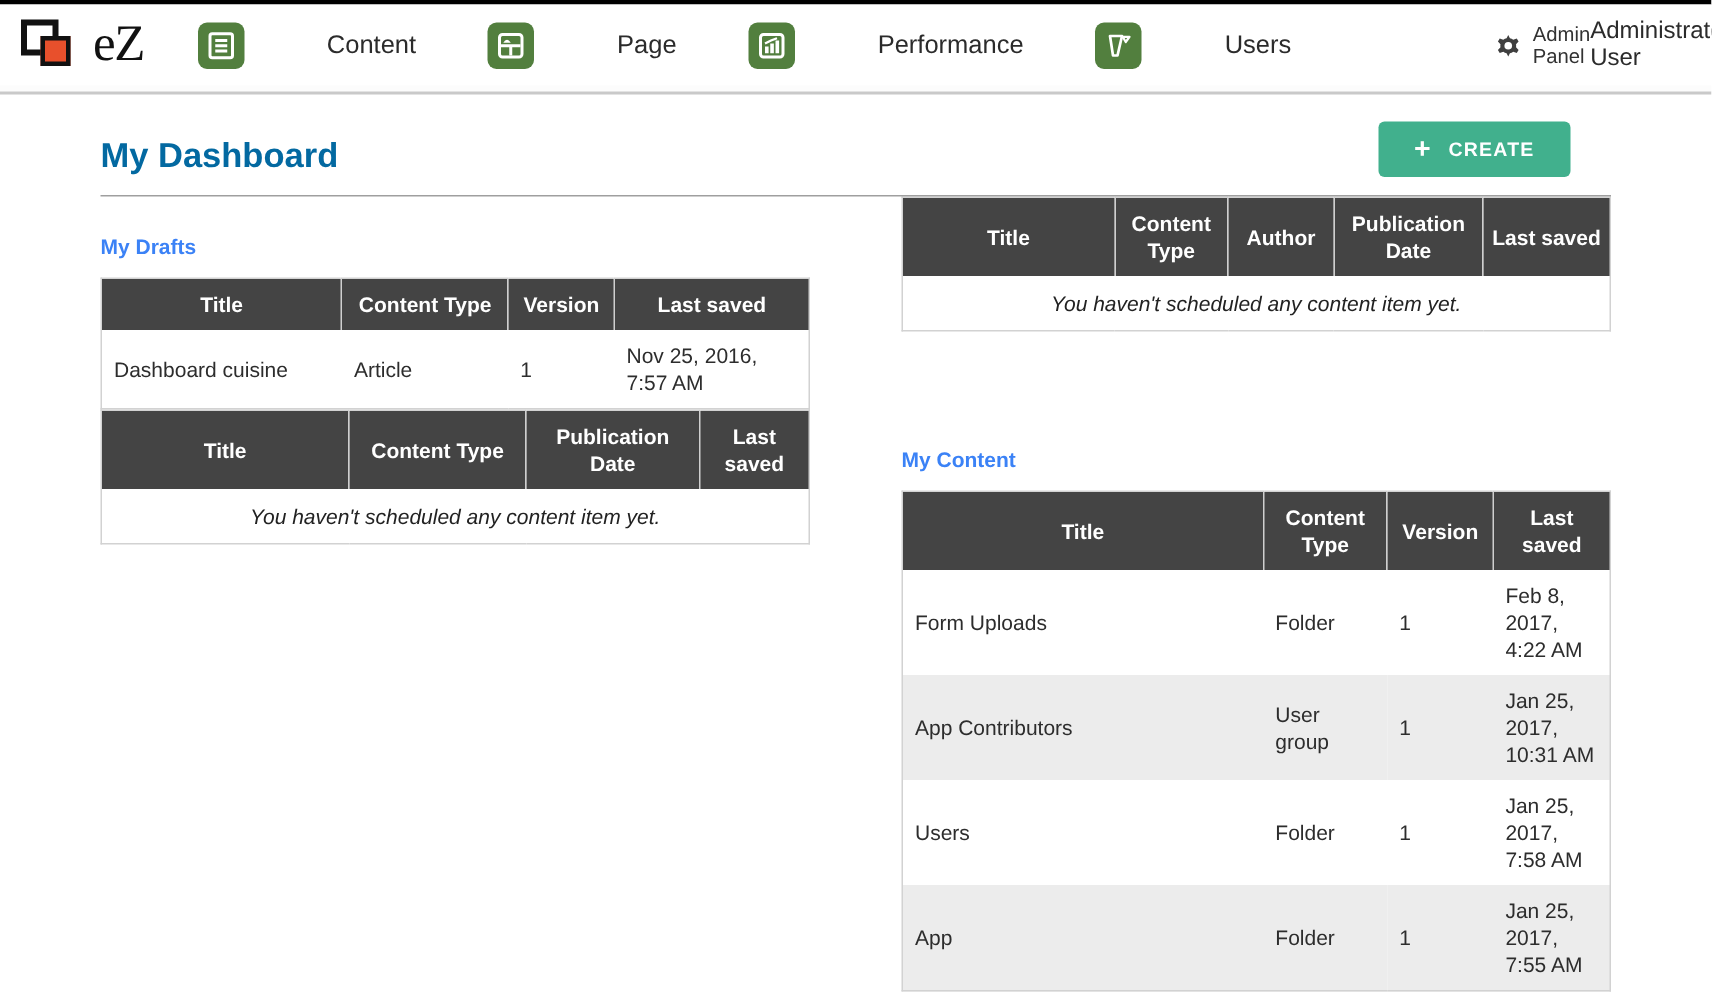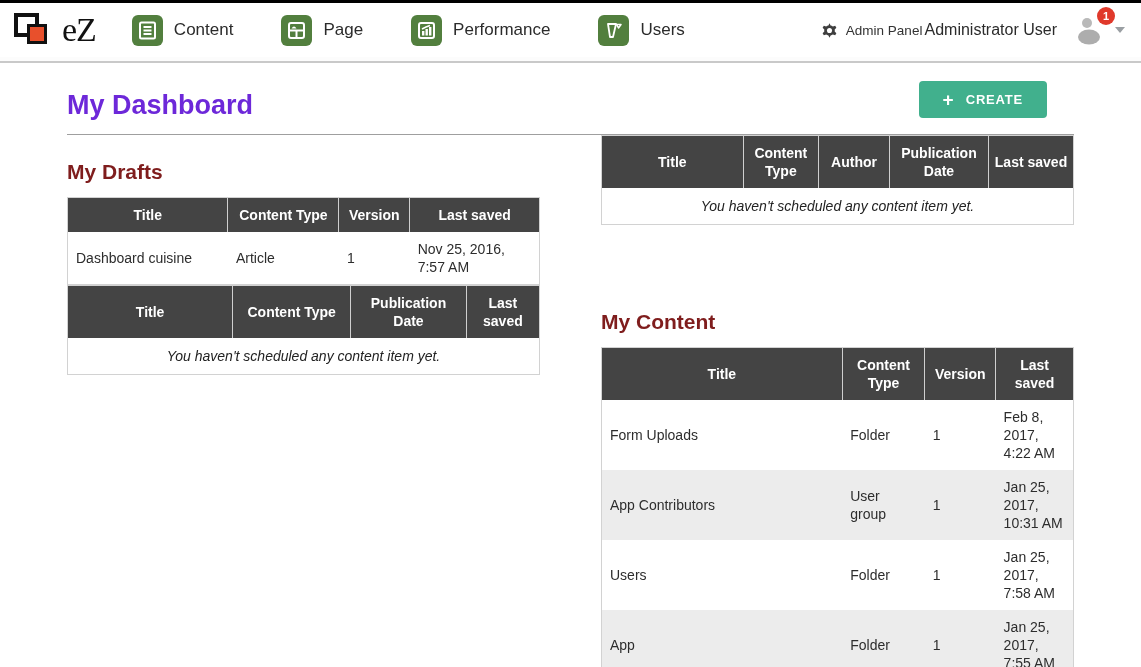--- a/index.html
+++ b/index.html
@@ -33,21 +33,21 @@
     border: 4px solid #111; background: #fff;
   }
   .logo-front {
     position: absolute; left: 13px; top: 13px;
     width: 20px; height: 20px;
     background: #e8502c; border: 3px solid #111;
   }
   .logo-text { font-size: 34px; color: #111; letter-spacing: -1px; margin-left: 2px; font-family: Liberation Serif, serif; }
   
   .main-nav { display: flex; align-items: center; margin-left: 36px; }
-  .nav-item { display: flex; align-items: center; margin-right: 48px; cursor: pointer; }
+  .nav-item { display: flex; align-items: center; margin-right: 48px; cursor: pointer; gap: 44px; }
   .nav-icon {
     width: 31px; height: 31px; border-radius: 6px;
     background: #527f3e; display: flex; align-items: center; justify-content: center;
     margin-right: 11px; flex: 0 0 auto;
   }
   .nav-label { font-size: 17px; color: #2b2b2b; }
   
   .admin-panel { display: flex; align-items: center; margin-left: 88px; cursor: pointer; }
   .admin-panel .gear { margin-right: 8px; display: flex; }
   .admin-panel-label { font-size: 13.5px; color: #333; }
@@ -65,37 +65,37 @@
   }
   .caret-down {
     width: 0; height: 0; margin-left: 8px;
     border-left: 5px solid transparent;
     border-right: 5px solid transparent;
     border-top: 6px solid #9a9fa3;
   }
   
   .main { padding: 0 67px; }
   .page-head { position: relative; border-bottom: 1px solid #9f9f9f; }
-  .page-title { font-size: 27px; font-weight: bold; color: #6d28d9; padding: 27px 0 13px 0; }
+  .page-title { font-size: 23px; font-weight: bold; color: #0369a1; padding: 27px 0 13px 0; }
   .create-btn {
     position: absolute; right: 27px; top: 18px;
     background: #41b08d; color: #fff; border: none; border-radius: 4px;
     padding: 11px 24px; cursor: pointer;
     display: flex; align-items: center;
     font-family: inherit;
   }
   .create-plus { font-size: 19px; font-weight: bold; line-height: 14px; margin-right: 12px; }
   .create-label { font-size: 13px; font-weight: bold; letter-spacing: 0.8px; }
   
   .dashboard-grid {
     display: grid;
     grid-template-columns: 1fr 1fr;
     column-gap: 61px;
   }
-  .widget h2 { font-size: 21px; font-weight: bold; color: #7f1d1d; margin: 25px 0 13px 0; }
+  .widget h2 { font-size: 14px; font-weight: bold; color: #3b82f6; margin: 25px 0 13px 0; }
   table { width: 100%; border-collapse: collapse; border: 1px solid #d2d2d2; table-layout: fixed; }
   thead th {
     background: #444444; color: #fff;
     font-size: 14px; font-weight: bold; text-align: center;
     padding: 8px 5px; line-height: 18px;
   }
   thead th + th { border-left: 1px solid #cfcfcf; }
   tbody td {
     font-size: 14px; color: #2d2d2d;
     padding: 8px 8px; line-height: 18px;

